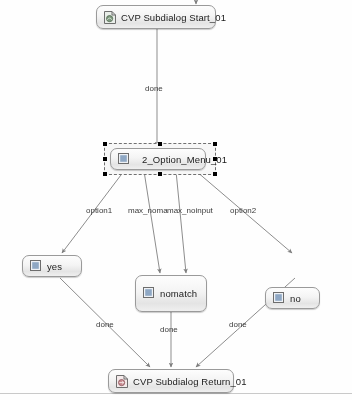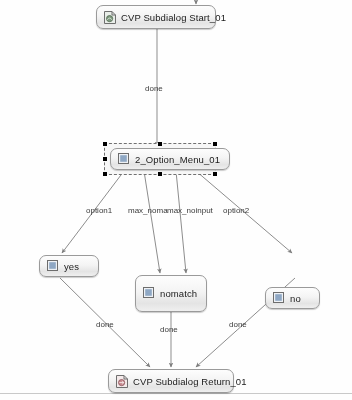--- a/index.html
+++ b/index.html
@@ -153,31 +153,31 @@
       <svg width="12" height="13" viewBox="0 0 12 13">
         <path d="M0.5 0.5 H8 L11.5 4 V12.5 H0.5 Z" fill="#e9eee9" stroke="#6f6f6f" stroke-width="1"></path>
         <path d="M8 0.5 V4 H11.5" fill="none" stroke="#6f6f6f" stroke-width="1"></path>
         <circle cx="5.6" cy="7.6" r="3.1" fill="#7f9a80" stroke="#52684f" stroke-width="0.8"></circle>
         <path d="M3.3 8.8 Q5.6 5.4 7.9 8.8" fill="none" stroke="#dfe8de" stroke-width="0.9"></path>
       </svg>
     </span>
     <span class="node-label">CVP Subdialog Start_01</span>
   </div>
 
-  <div class="node" style="left:110px; top:148px; width:120px; height:22px;">
+  <div class="node" style="left:110px; top:148px; width:96px; height:22px;gap:7px;">
     <span class="ico">
       <svg width="11" height="11" viewBox="0 0 11 11">
         <rect x="0.5" y="0.5" width="10" height="10" fill="#eef1f5" stroke="#6d6d6d" stroke-width="1"></rect>
         <rect x="2.2" y="2.2" width="6.6" height="6.6" fill="#8ea7c4"></rect>
       </svg>
     </span>
     <span class="node-label">2_Option_Menu_01</span>
   </div>
 
-  <div class="node" style="left:39px; top:255px; width:60px; height:22px;">
+  <div class="node" style="left:22px; top:255px; width:60px; height:22px;">
     <span class="ico">
       <svg width="11" height="11" viewBox="0 0 11 11">
         <rect x="0.5" y="0.5" width="10" height="10" fill="#eef1f5" stroke="#6d6d6d" stroke-width="1"></rect>
         <rect x="2.2" y="2.2" width="6.6" height="6.6" fill="#8ea7c4"></rect>
       </svg>
     </span>
     <span class="node-label">yes</span>
   </div>
 
   <div class="node" style="left:135px; top:275px; width:72px; height:37px;">
@@ -209,19 +209,19 @@
         <path d="M3.4 7.6 H7.8 M6.2 6.1 L7.8 7.6 L6.2 9.1" fill="none" stroke="#f6ecec" stroke-width="0.9"></path>
       </svg>
     </span>
     <span class="node-label">CVP Subdialog Return_01</span>
   </div>
 
   <span class="edge-label" style="left:145px; top:84px;">done</span>
   <span class="edge-label" style="left:86px; top:206px;">option1</span>
   <span class="edge-label" style="left:128px; top:206px;">max_noma</span>
   <span class="edge-label" style="left:167px; top:206px;">max_noinput</span>
-  <span class="edge-label" style="left:223px; top:206px;">option2</span>
+  <span class="edge-label" style="left:230px; top:206px;">option2</span>
   <span class="edge-label" style="left:96px; top:320px;">done</span>
   <span class="edge-label" style="left:160px; top:325px;">done</span>
   <span class="edge-label" style="left:229px; top:320px;">done</span>
 
   <div id="bottom-divider"></div>
 </div>
 
 </body></html>

